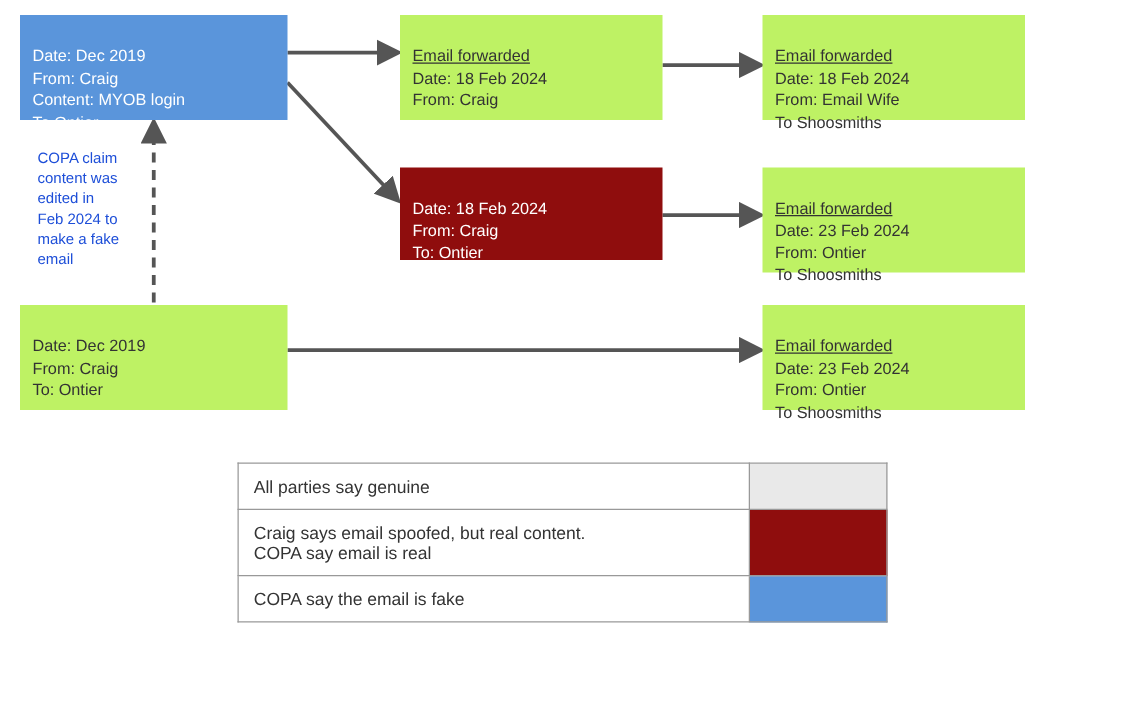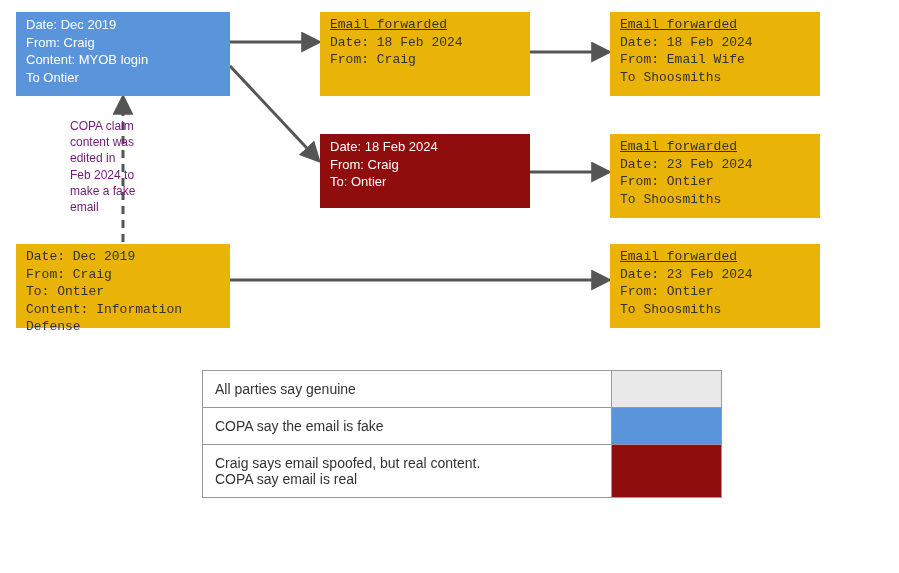--- a/index.html
+++ b/index.html
@@ -8,33 +8,32 @@
     font-family: Arial, Helvetica, sans-serif;
     font-size: 13px;
     color: #333;
     background: #fff;
     width: 899px;
     height: 573px;
     position: relative;
   }
   .box {
     position: absolute;
-    padding: 4px 10px;
+    padding: 24px 10px;
     line-height: 1.35;
   }
-  .box-grey { background: #eab308; font-family: Liberation Mono, monospace; }
+  .box-grey { background: #bef264; }
   .box-blue { background: #5a95db; color: #fff; }
   .box-red  { background: #8f0d0d; color: #fff; }
   .box .underline { text-decoration: underline; }
   .annot {
     position: absolute;
     font-size: 12px;
-    color: #701a75;
+    color: #1d4ed8;
     line-height: 1.35;
-    margin-left: 40px;
   }
   
   .legend {
     position: absolute;
     border-collapse: collapse;
   }
   .legend td {
     border: 1px solid #999;
     padding: 10px 12px;
     vertical-align: middle;
@@ -111,39 +110,38 @@
   <div class="underline">Email forwarded</div>
   <div>Date: 23 Feb 2024</div>
   <div>From: Ontier</div>
   <div>To Shoosmiths</div>
 </div>
 
 <div class="box box-grey" style="left:16px; top:244px; width:214px; height:84px;">
   <div>Date: Dec 2019</div>
   <div>From: Craig</div>
   <div>To: Ontier</div>
-  <div>Content: Information Defense</div>
 </div>
 
 <div class="box box-grey" style="left:610px; top:244px; width:210px; height:84px;">
   <div class="underline">Email forwarded</div>
   <div>Date: 23 Feb 2024</div>
   <div>From: Ontier</div>
   <div>To Shoosmiths</div>
 </div>
 
-<table class="legend" style="left:202px; top:370px; width:520px;">
+<table class="legend" style="left:190px; top:370px; width:520px;">
   <tbody>
       <tr>
     <td>All parties say genuine</td>
     <td class="sw sw-grey"></td>
   </tr>
   <tr>
-    <td>COPA say the email is fake</td>
-    <td class="sw sw-blue"></td>
-  </tr>
-  <tr>
     <td style="white-space:pre-line;">Craig says email spoofed, but real content.
 COPA say email is real</td>
     <td class="sw sw-red"></td>
+  </tr>
+  <tr>
+    <td>COPA say the email is fake</td>
+    <td class="sw sw-blue"></td>
   </tr>
 </tbody>
   </table>
 
 </body></html>

